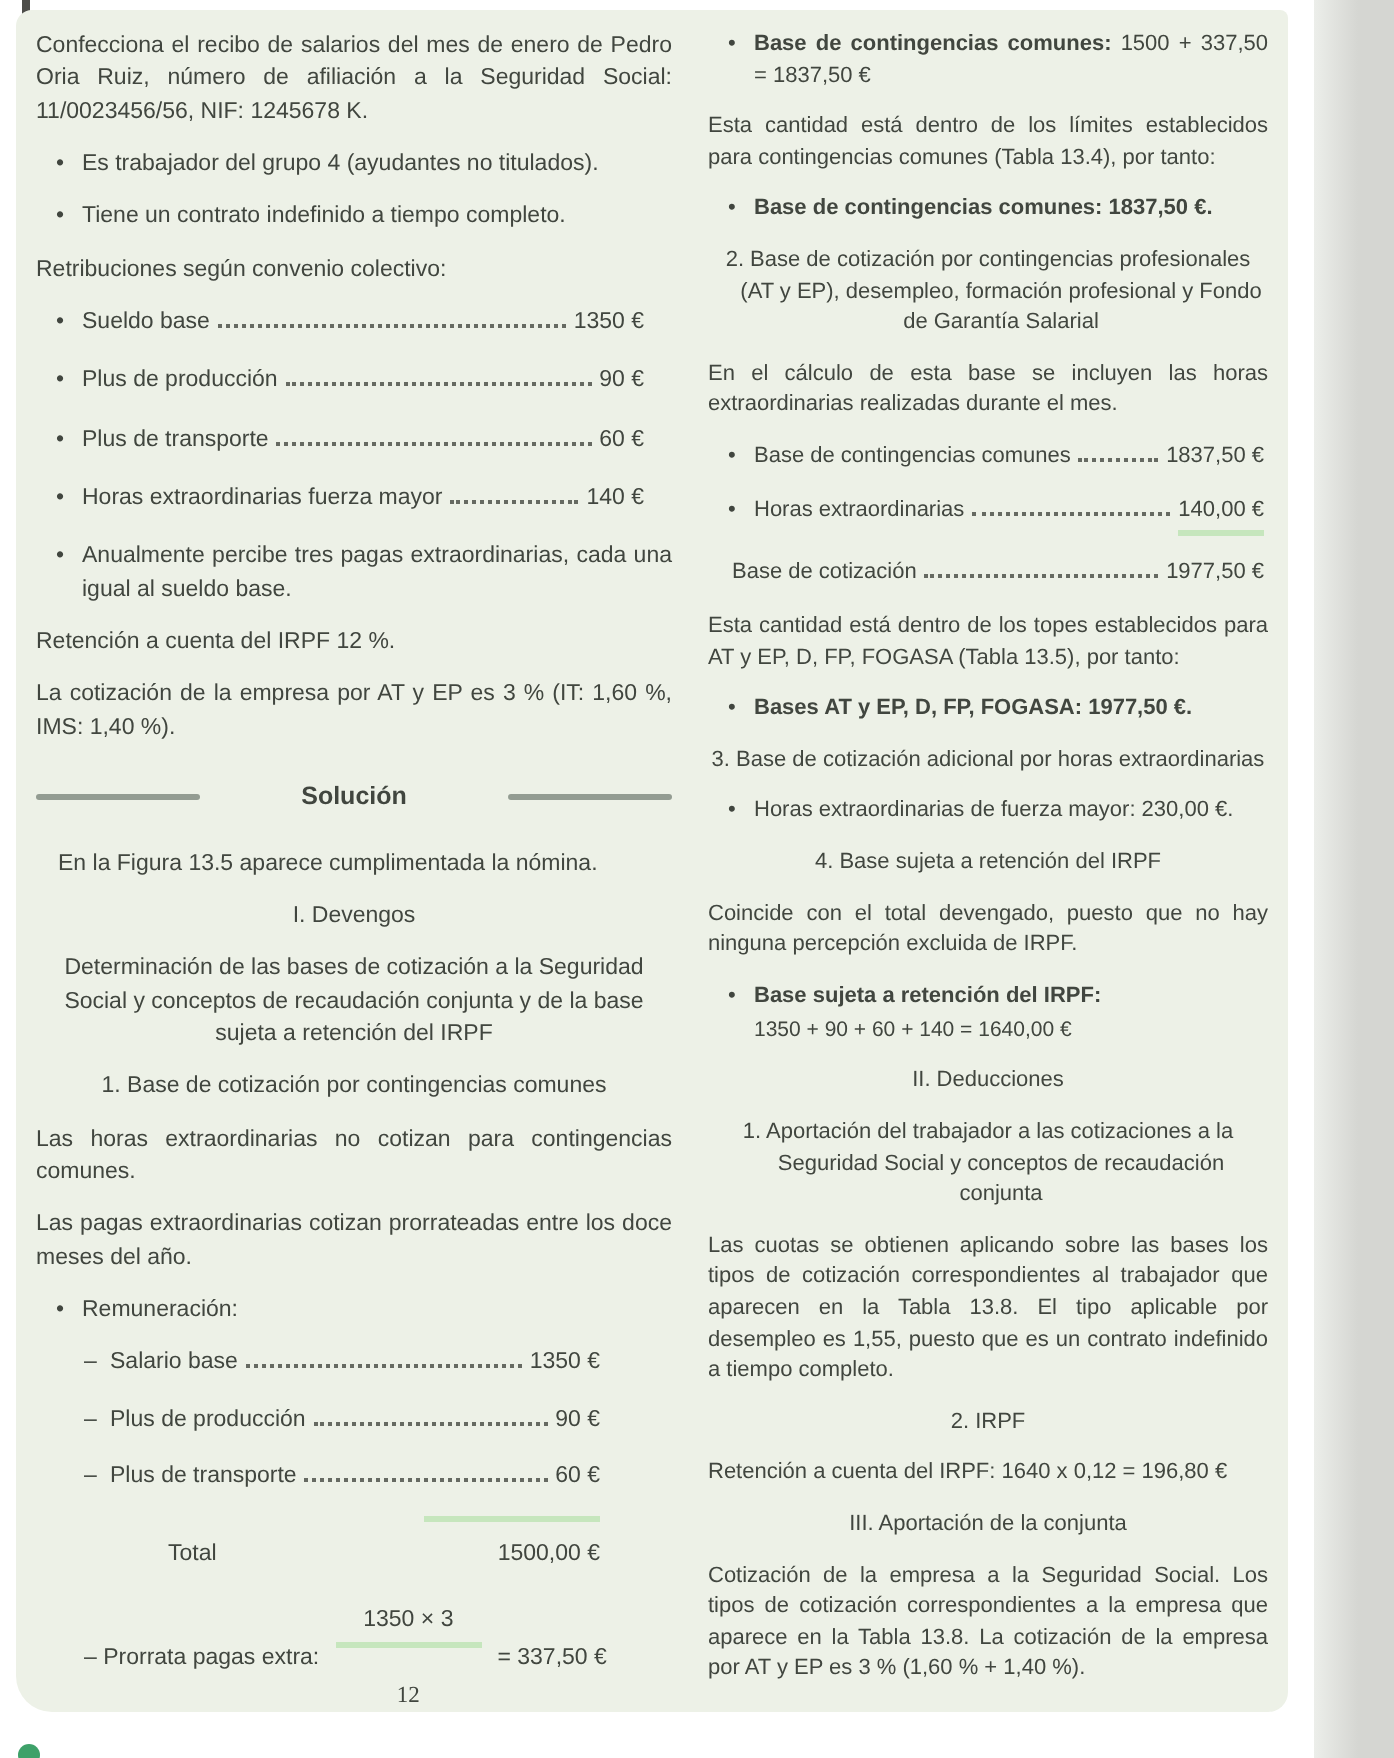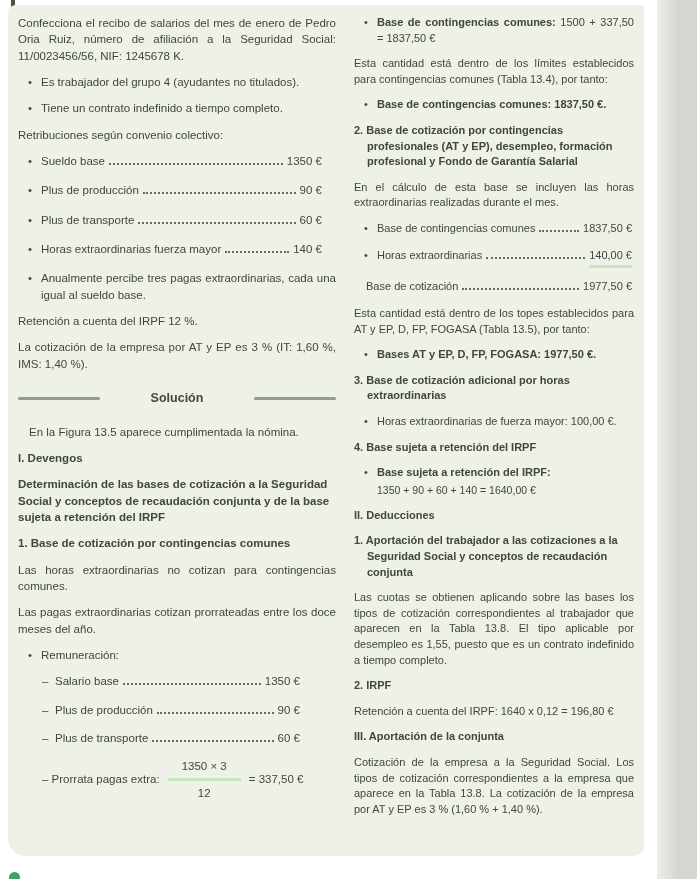--- a/index.html
+++ b/index.html
@@ -34,21 +34,21 @@
     background:var(--panel-bg);
     border-radius:8px 4px 10px 18px;
     box-sizing:border-box;padding:10px 10px 0 10px;
     display:flex;overflow:hidden;
   }
   .col{box-sizing:border-box;}
   .col-left{width:330px;padding-right:12px;font-size:11.5px;line-height:1.42;}
   .col-right{flex:1;padding-left:6px;font-size:11px;line-height:1.42;}
 
   .p{margin:0 0 10px;text-align:justify;}
-  .h{margin:2px 0 10px;font-weight:bold;text-align:left;}
+  .h{margin:2px 0 10px;font-weight:normal;text-align:center;}
   .indent{text-indent:11px;}
   .hang{padding-left:13px;text-indent:-13px;}
 
   .bullet{display:flex;margin:0 0 10px;padding-left:10px;}
   .bullet .marker{width:13px;flex:none;}
   .bullet .btxt{flex:1;text-align:justify;}
   .bullet .sub{font-weight:normal;font-size:10.5px;margin-top:2px;text-align:left;}
 
   .dotrow{display:flex;align-items:baseline;margin:0 14px 13px 0;padding-left:10px;}
   .dotrow .marker{width:13px;flex:none;}
@@ -59,21 +59,21 @@
   .dotrow.ind{padding-left:24px;margin-right:36px;margin-bottom:12px;}
   .col-right .dotrow{margin-right:2px;margin-bottom:11px;}
   .val.vrule{border-bottom:3px solid var(--rule-green);padding-bottom:2px;}
 
   .rulegreen{height:3px;background:var(--rule-green);width:88px;margin:4px 36px 8px auto;}
   .totalrow{display:flex;justify-content:space-between;padding-left:66px;margin:0 36px 16px 0;}
 
   .fracrow{display:flex;align-items:center;padding-left:24px;margin:8px 0 0;}
   .frac{display:inline-flex;flex-direction:column;align-items:center;margin:0 8px;}
   .fnum{border-bottom:3px solid var(--rule-green);padding:0 14px 3px;}
-  .fden{padding-top:4px;}
+  .fden{padding-top:16px;font-family:Liberation Serif, serif;}
 
   .divider{display:flex;align-items:center;margin:18px 0 16px;gap:39px;}
   .divline{flex:1;height:3px;background:var(--divider-line);border-radius:2px;}
   .divlabel{margin:0 12px;font-weight:bold;font-size:12.5px;}
 </style>
 </head>
 <body>
 
 <div class="spine"></div>
 <div class="right-strip"></div>
@@ -146,20 +146,27 @@
         <span class="marker">–</span>
         <span class="lbl">Plus de producción</span>
         <span class="dots"></span>
         <span class="val">90 €</span>
       </div>
       <div class="dotrow ind">
         <span class="marker">–</span>
         <span class="lbl">Plus de transporte</span>
         <span class="dots"></span>
         <span class="val">60 €</span>
+      </div>
+      <div class="totalwrap">
+        <div class="rulegreen"></div>
+        <div class="totalrow">
+          <span class="tlbl">Total</span>
+          <span class="tval">1500,00 €</span>
+        </div>
       </div>
       <div class="fracrow">
         <span class="fprefix">– Prorrata pagas extra:</span>
         <span class="frac">
           <span class="fnum">1350 × 3</span>
           <span class="fden">12</span>
         </span>
         <span class="fres">= 337,50 €</span>
       </div>
     </div>
@@ -193,23 +200,24 @@
         <span class="val">1977,50 €</span>
       </div>
       <div class="p">Esta cantidad está dentro de los topes establecidos para AT y EP, D, FP, FOGASA (Tabla 13.5), por tanto:</div>
       <div class="bullet">
         <span class="marker">•</span>
         <span class="btxt"><b>Bases AT y EP, D, FP, FOGASA: 1977,50 €.</b></span>
       </div>
       <div class="h hang">3. Base de cotización adicional por horas extraordinarias</div>
       <div class="bullet">
         <span class="marker">•</span>
-        <span class="btxt">Horas extraordinarias de fuerza mayor: 100,00 €.</span>
+        <span class="btxt">Horas extraordinarias de fuerza mayor: 230,00 €.</span>
       </div>
       <div class="h hang">4. Base sujeta a retención del IRPF</div>
+      <div class="p">Coincide con el total devengado, puesto que no hay ninguna percepción excluida de IRPF.</div>
       <div class="bullet">
         <span class="marker">•</span>
         <span class="btxt"><b>Base sujeta a retención del IRPF:</b><div class="sub">1350 + 90 + 60 + 140 = 1640,00 €</div></span>
       </div>
       <div class="h">II. Deducciones</div>
       <div class="h hang">1. Aportación del trabajador a las cotizaciones a la Seguridad Social y conceptos de recaudación conjunta</div>
       <div class="p">Las cuotas se obtienen aplicando sobre las bases los tipos de cotización correspondientes al trabajador que aparecen en la Tabla 13.8. El tipo aplicable por desempleo es 1,55, puesto que es un contrato indefinido a tiempo completo.</div>
       <div class="h">2. IRPF</div>
       <div class="p">Retención a cuenta del IRPF: 1640 x 0,12 = 196,80 €</div>
       <div class="h">III. Aportación de la conjunta</div>

